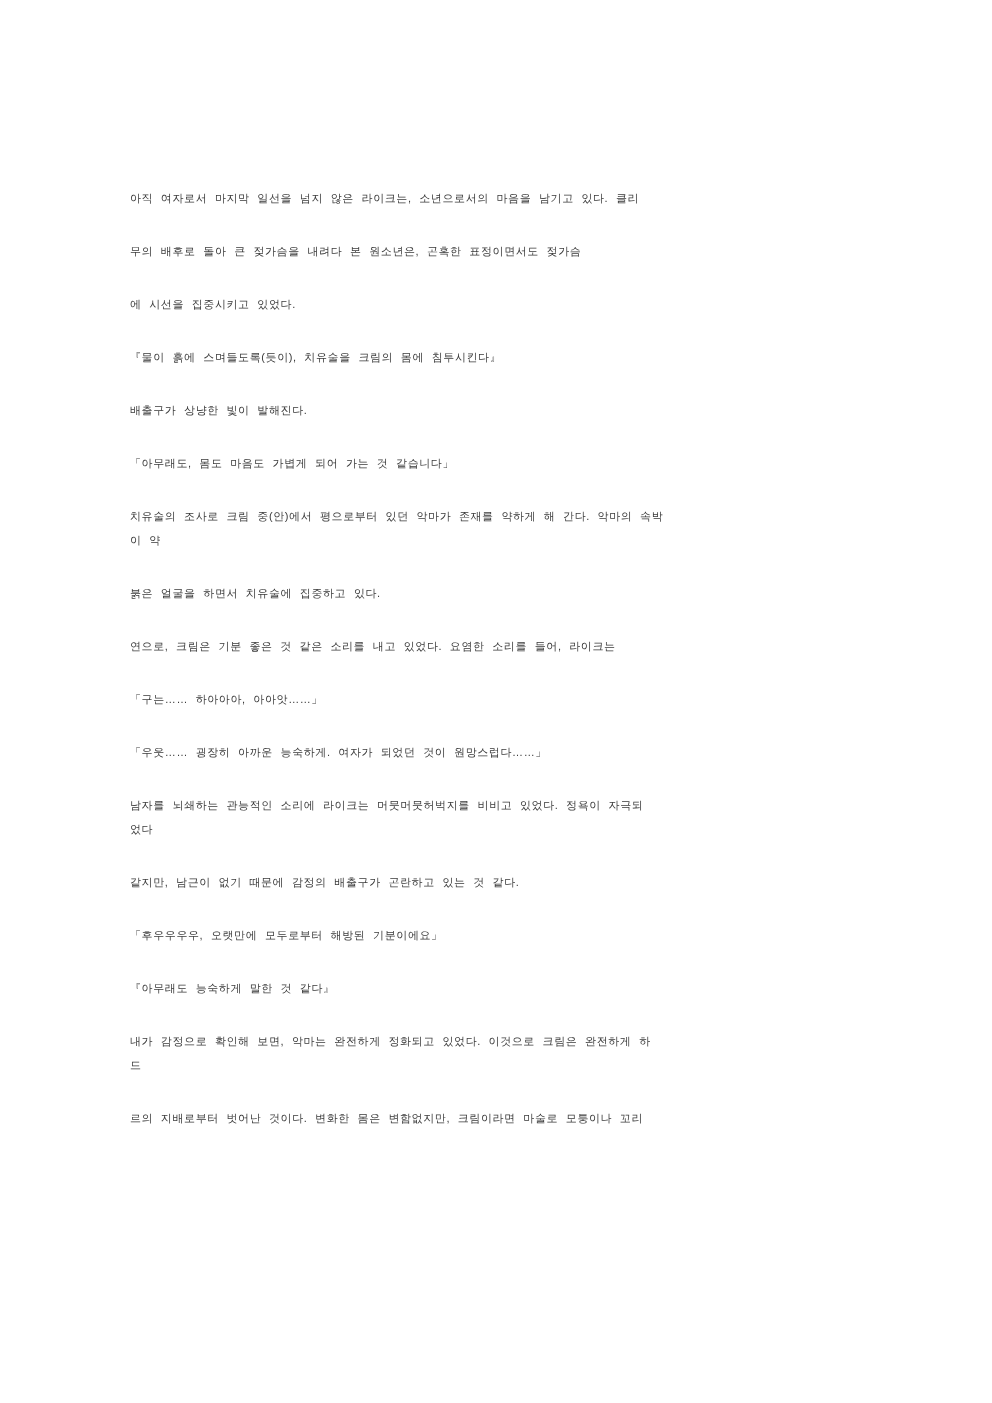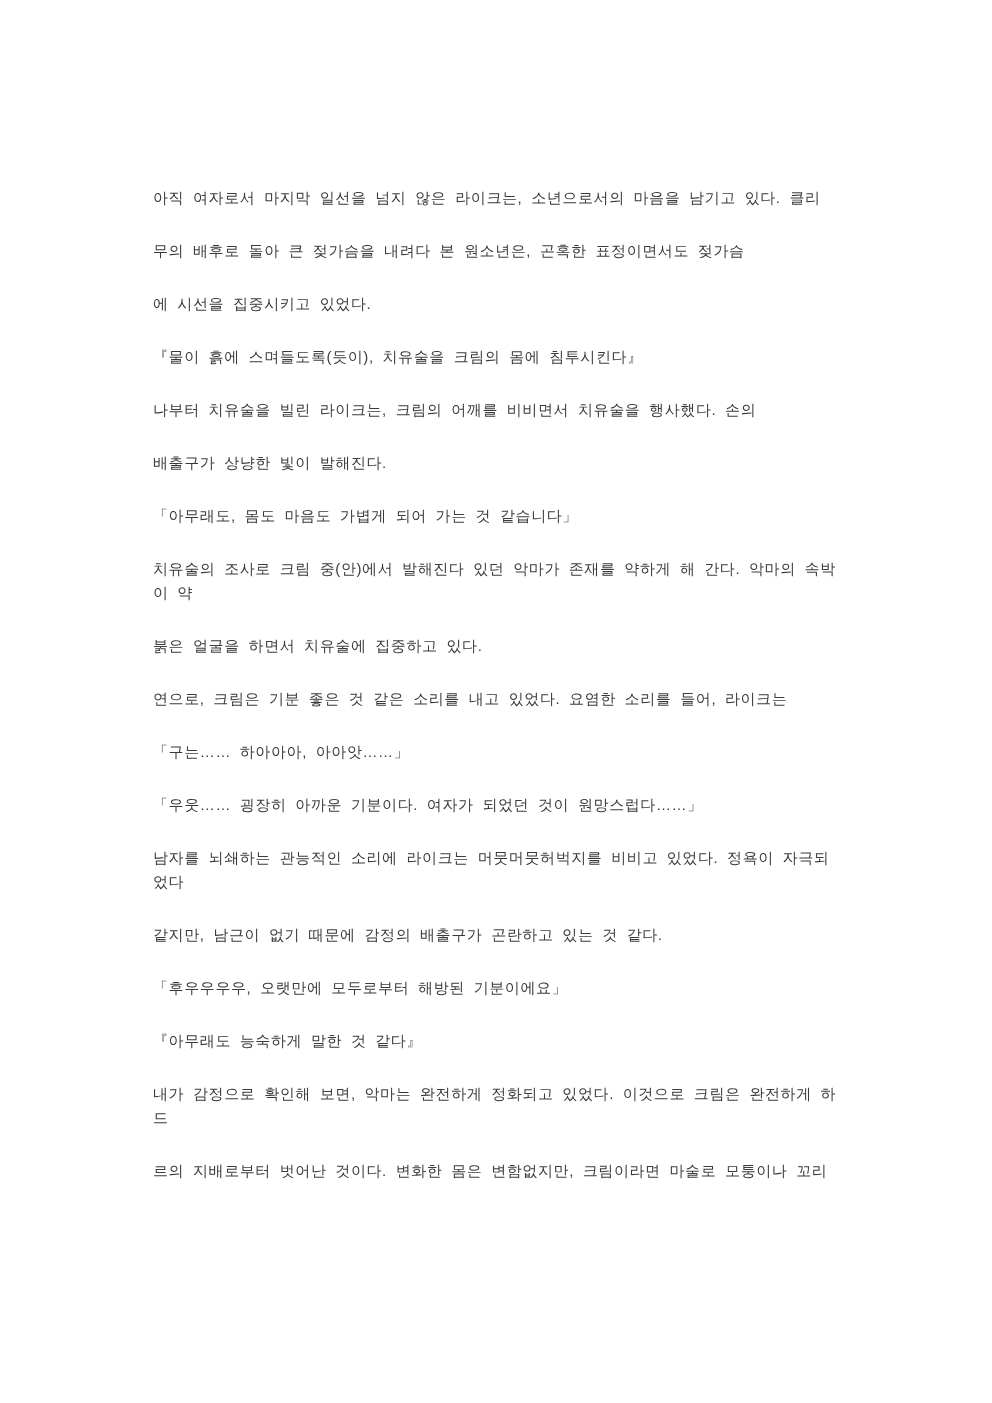--- a/index.html
+++ b/index.html
@@ -12,24 +12,24 @@
     position: relative;
     width: 992px;
     height: 1403px;
     background: #ffffff;
     overflow: hidden;
     font-family: "Liberation Sans", "DejaVu Sans", sans-serif;
   }
   .text-block {
     position: absolute;
     top: 186px;
-    left: 153px;
+    left: 130px;
     width: 760px;
     color: #3a3a3a;
-    font-size: 15px;
+    font-size: 11px;
     line-height: 24px;
     letter-spacing: 0.6px;
     word-spacing: 4px;
   }
   .para {
     margin: 0 0 29px 0;
     padding: 0;
   }
   .line {
     display: block;
@@ -47,43 +47,40 @@
       <p class="para">
         <span class="line">무의 배후로 돌아 큰 젖가슴을 내려다 본 원소년은, 곤혹한 표정이면서도 젖가슴</span>
       </p>
       <p class="para">
         <span class="line">에 시선을 집중시키고 있었다.</span>
       </p>
       <p class="para">
         <span class="line">『물이 흙에 스며들도록(듯이), 치유술을 크림의 몸에 침투시킨다』</span>
       </p>
       <p class="para">
-        <span class="line">나부터 치유술을 빌린 라이크는, 크림의 어깨를 비비면서 치유술을 행사했다. 손의</span>
-      </p>
-      <p class="para">
         <span class="line">배출구가 상냥한 빛이 발해진다.</span>
       </p>
       <p class="para">
         <span class="line">「아무래도, 몸도 마음도 가볍게 되어 가는 것 같습니다」</span>
       </p>
       <p class="para">
-        <span class="line">치유술의 조사로 크림 중(안)에서 발해진다 있던 악마가 존재를 약하게 해 간다. 악마의 속박</span>
+        <span class="line">치유술의 조사로 크림 중(안)에서 평으로부터 있던 악마가 존재를 약하게 해 간다. 악마의 속박</span>
         <span class="line">이 약</span>
       </p>
       <p class="para">
         <span class="line">붉은 얼굴을 하면서 치유술에 집중하고 있다.</span>
       </p>
       <p class="para">
         <span class="line">연으로, 크림은 기분 좋은 것 같은 소리를 내고 있었다. 요염한 소리를 들어, 라이크는</span>
       </p>
       <p class="para">
         <span class="line">「구는…… 하아아아, 아아앗……」</span>
       </p>
       <p class="para">
-        <span class="line">「우웃…… 굉장히 아까운 기분이다. 여자가 되었던 것이 원망스럽다……」</span>
+        <span class="line">「우웃…… 굉장히 아까운 능숙하게. 여자가 되었던 것이 원망스럽다……」</span>
       </p>
       <p class="para">
         <span class="line">남자를 뇌쇄하는 관능적인 소리에 라이크는 머뭇머뭇허벅지를 비비고 있었다. 정욕이 자극되</span>
         <span class="line">었다</span>
       </p>
       <p class="para">
         <span class="line">같지만, 남근이 없기 때문에 감정의 배출구가 곤란하고 있는 것 같다.</span>
       </p>
       <p class="para">
         <span class="line">「후우우우우, 오랫만에 모두로부터 해방된 기분이에요」</span>

